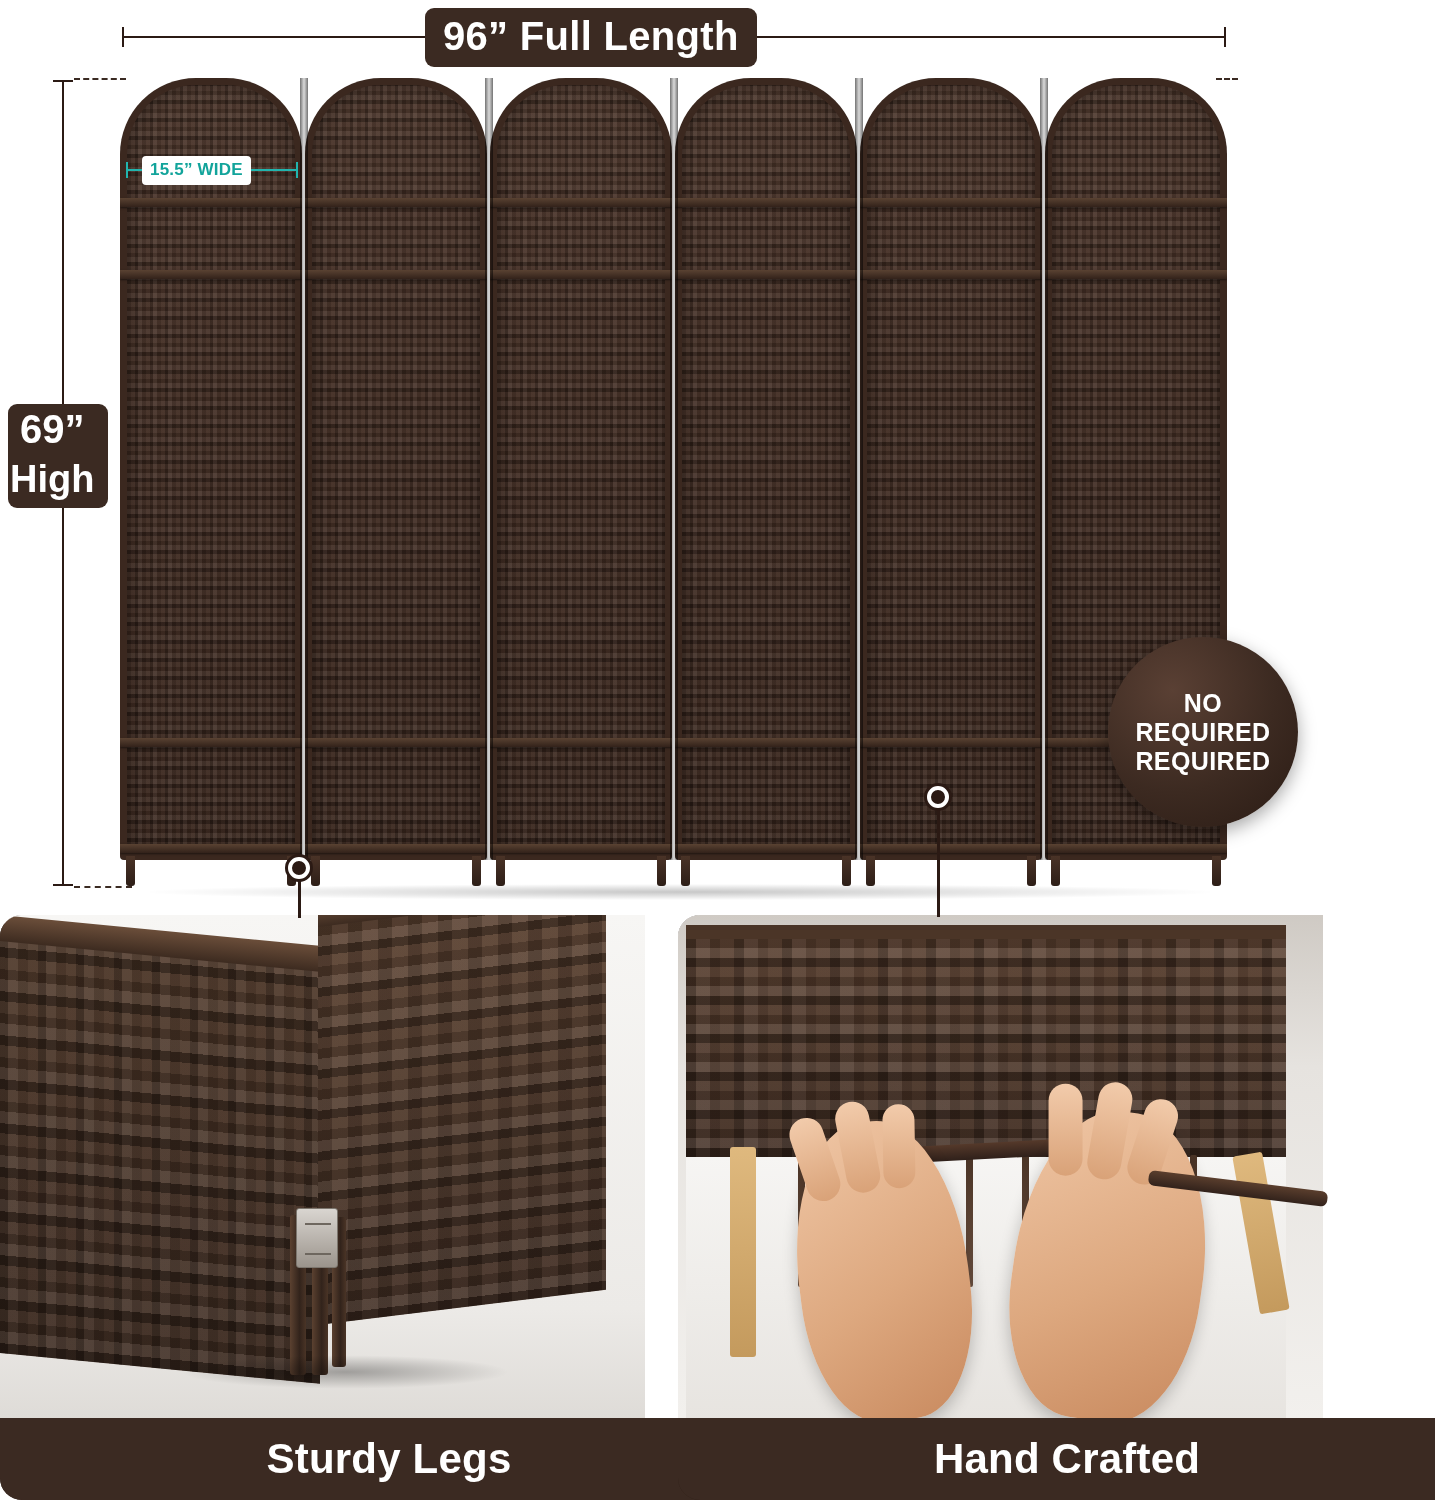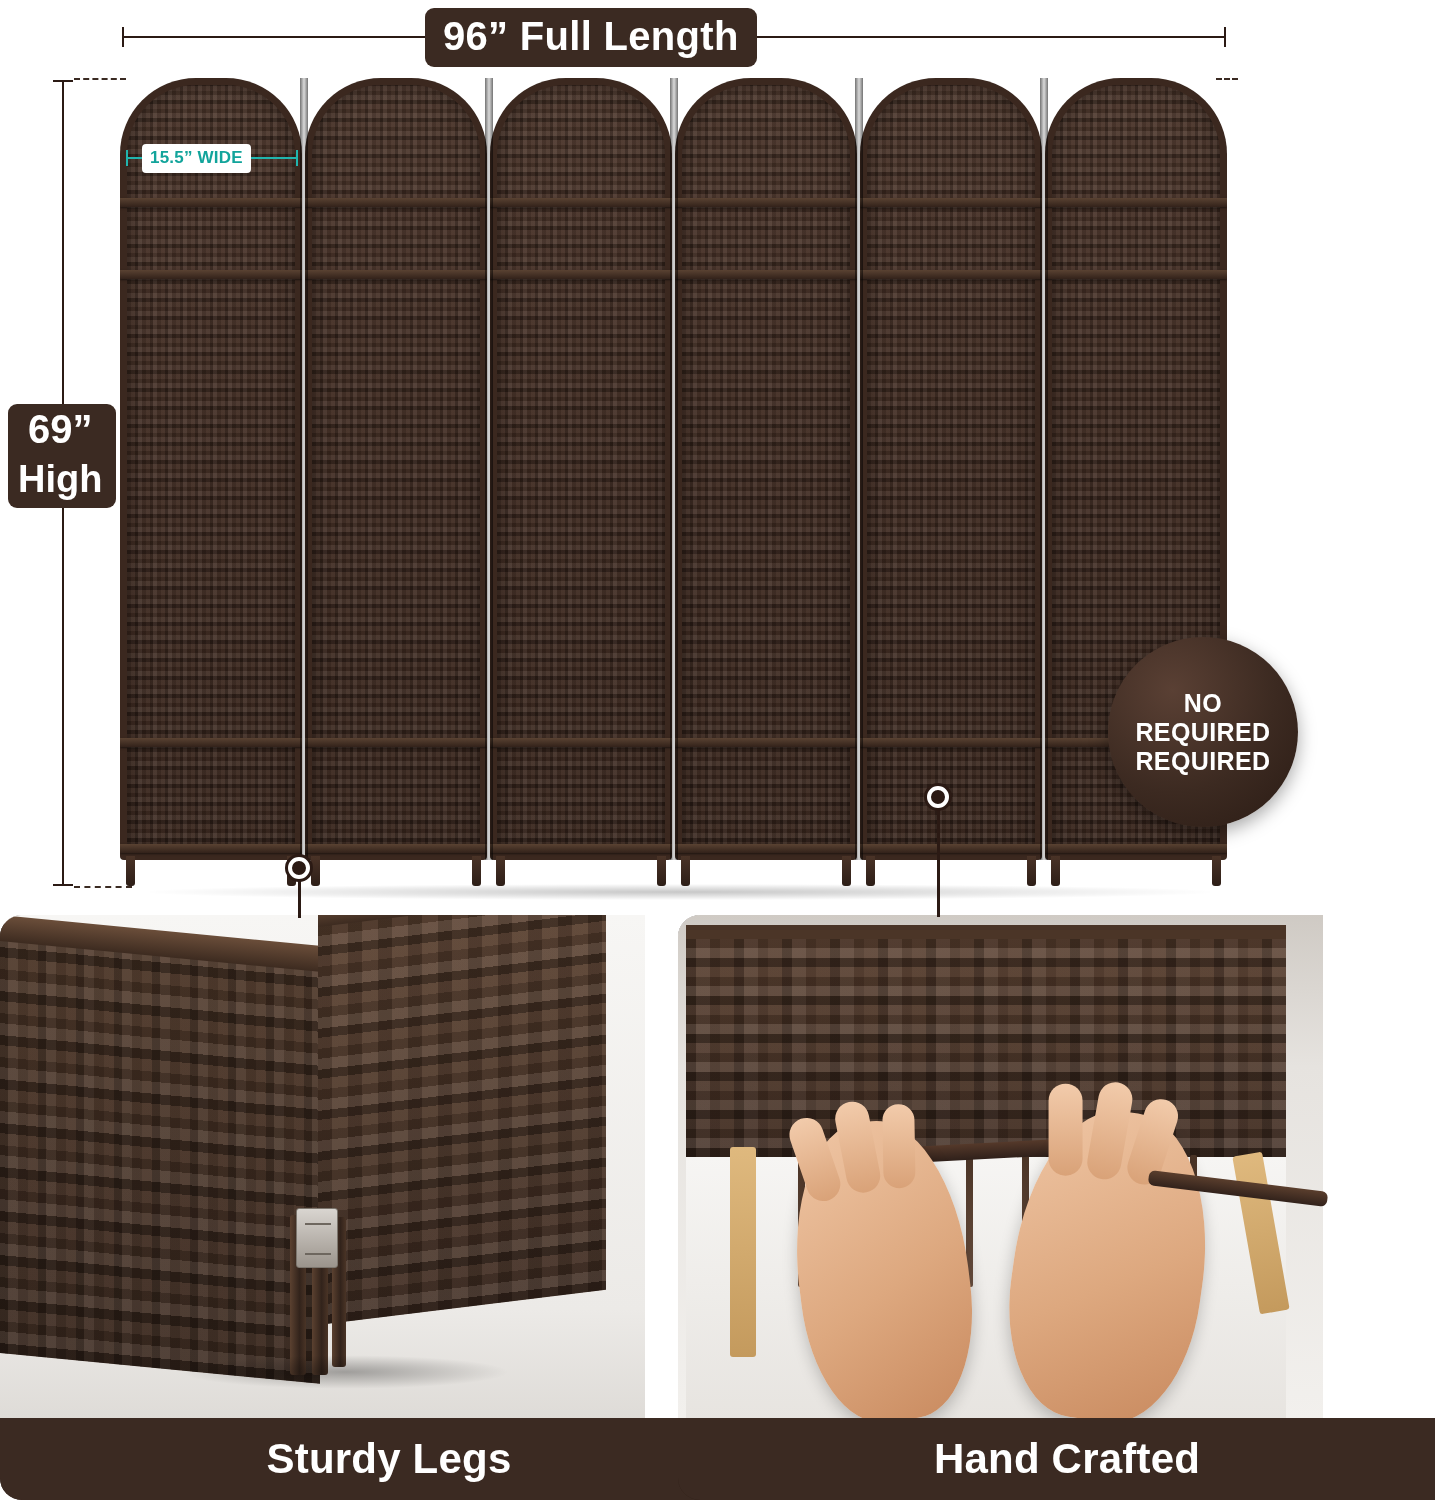--- a/index.html
+++ b/index.html
@@ -71,35 +71,35 @@
     left: -9px;
     width: 20px; height: 2px;
     background: #2b1a14;
   }
   #left-dim-line::before { top: 0; }
   #left-dim-line::after { bottom: 0; }
 
   #left-label {
     position: absolute;
     left: 8px; top: 404px;
-    padding: 6px 14px 10px 10px;
+    padding: 6px 14px 10px 2px;
     background: #3b2a22;
     color: #ffffff;
     font-size: 40px;
     font-weight: bold;
     border-radius: 9px;
     line-height: 0.98;
     text-align: center;
   }
   #left-label .l2 { display: block; font-size: 38px; margin-top: 12px; }
 
   
   #width-callout {
     position: absolute;
-    left: 126px; top: 144px;
+    left: 126px; top: 156px;
     width: 172px; height: 28px;
   }
   #width-callout .bar {
     position: absolute;
     left: 0; top: 13px;
     width: 172px; height: 2px;
     background: #21b5ae;
   }
   #width-callout .bar::before, #width-callout .bar::after {
     content: "";

